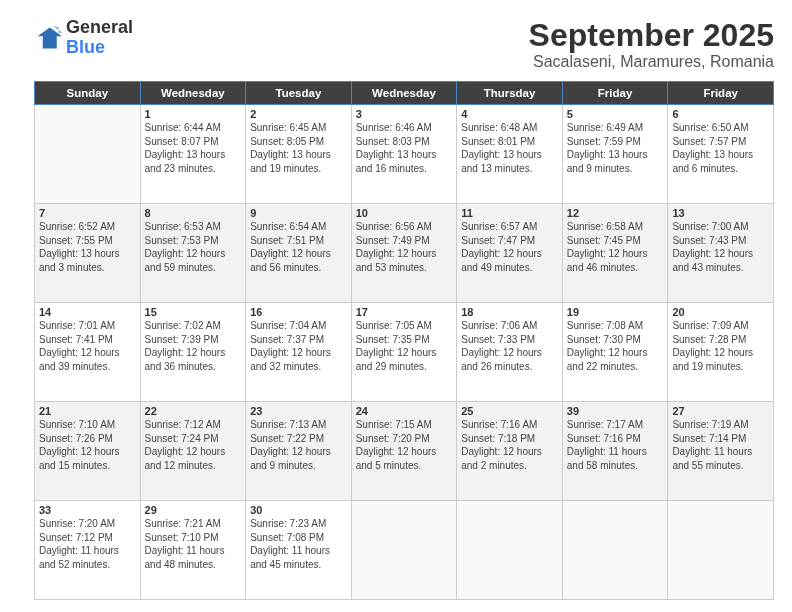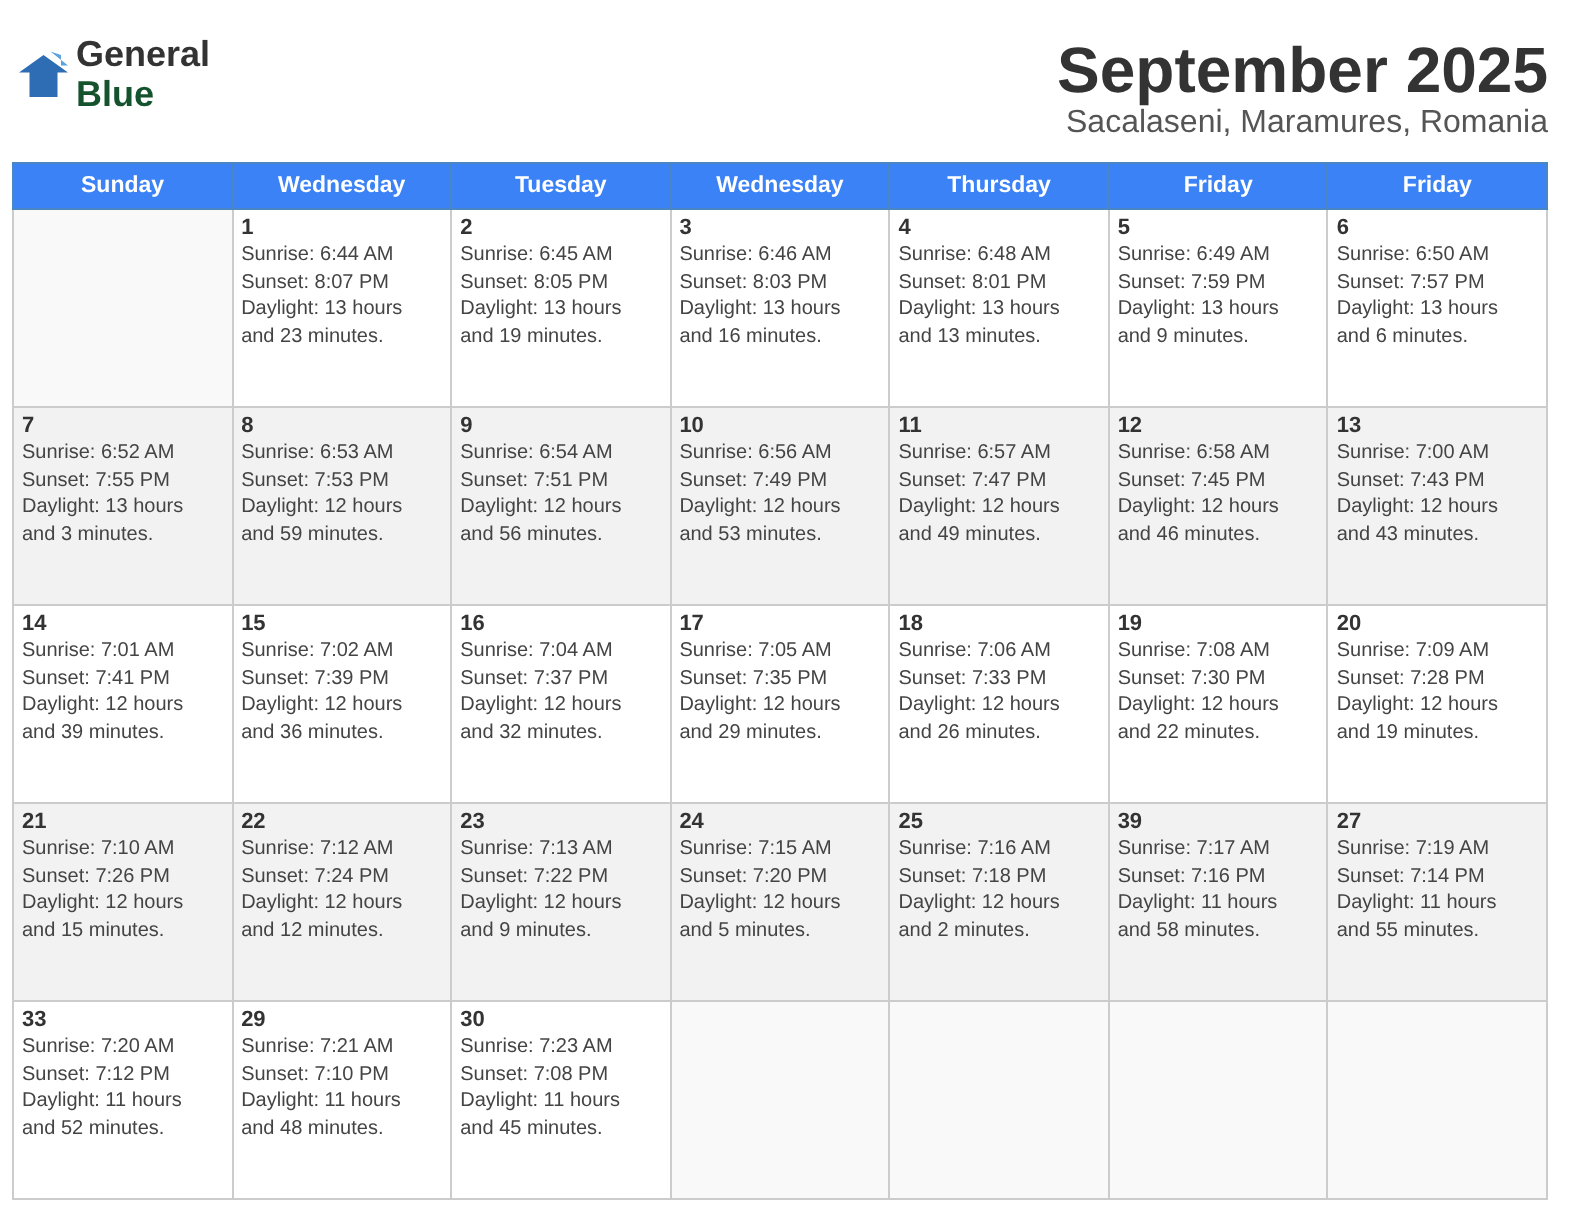--- a/index.html
+++ b/index.html
@@ -6,42 +6,42 @@
     body {
       width: 792px;
       height: 612px;
       font-family: Arial, sans-serif;
       background: #fff;
       overflow: hidden;
     }
     .page {
       width: 792px;
       height: 612px;
-      padding: 18px 18px 12px 6px;
+      padding: 18px 18px 12px 34px;
       display: flex;
       flex-direction: column;
     }
     .header {
       display: flex;
       justify-content: space-between;
       align-items: flex-start;
       margin-bottom: 10px;
     }
     .logo {
       display: flex;
       align-items: center;
       gap: 4px;
     }
     .logo-text {
       font-size: 18px;
       font-weight: bold;
       line-height: 1.1;
     }
     .logo-general { color: #333; }
-    .logo-blue { color: #14532d; }
+    .logo-blue { color: #3b82f6; }
     .logo-icon {
       width: 28px;
       height: 28px;
     }
     .title-block {
       text-align: right;
     }
     .month-title {
       font-size: 32px;
       font-weight: bold;
@@ -54,21 +54,21 @@
       color: #555;
     }
     .calendar {
       flex: 1;
       border: 1px solid #ccc;
       border-collapse: collapse;
       width: 100%;
       table-layout: fixed;
     }
     .calendar th {
-      background-color: #3b82f6;
+      background-color: #404040;
       color: #fff;
       font-size: 11.5px;
       font-weight: bold;
       text-align: center;
       padding: 5px 2px;
       border: 1px solid #4a85c4;
     }
     .calendar td {
       border: 1px solid #ccc;
       vertical-align: top;

